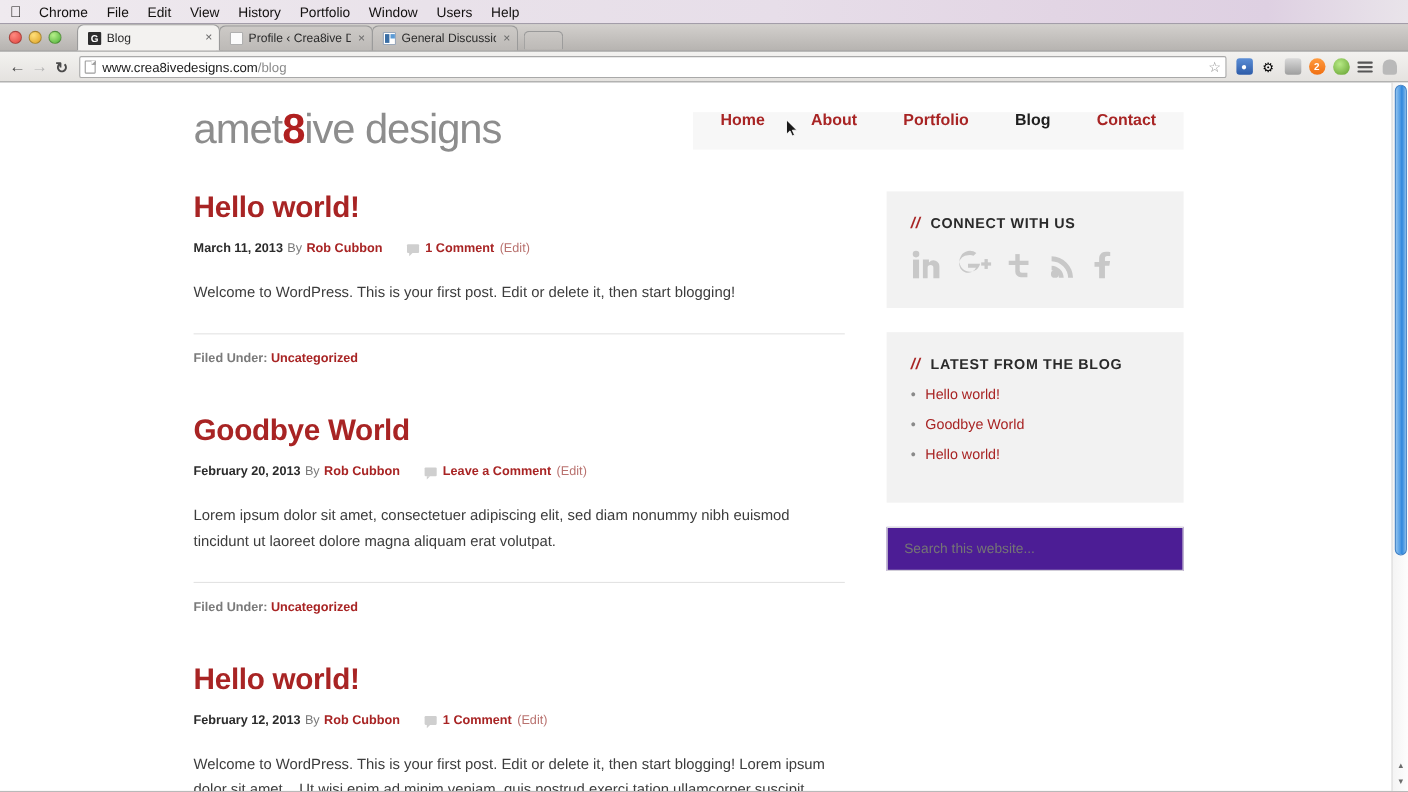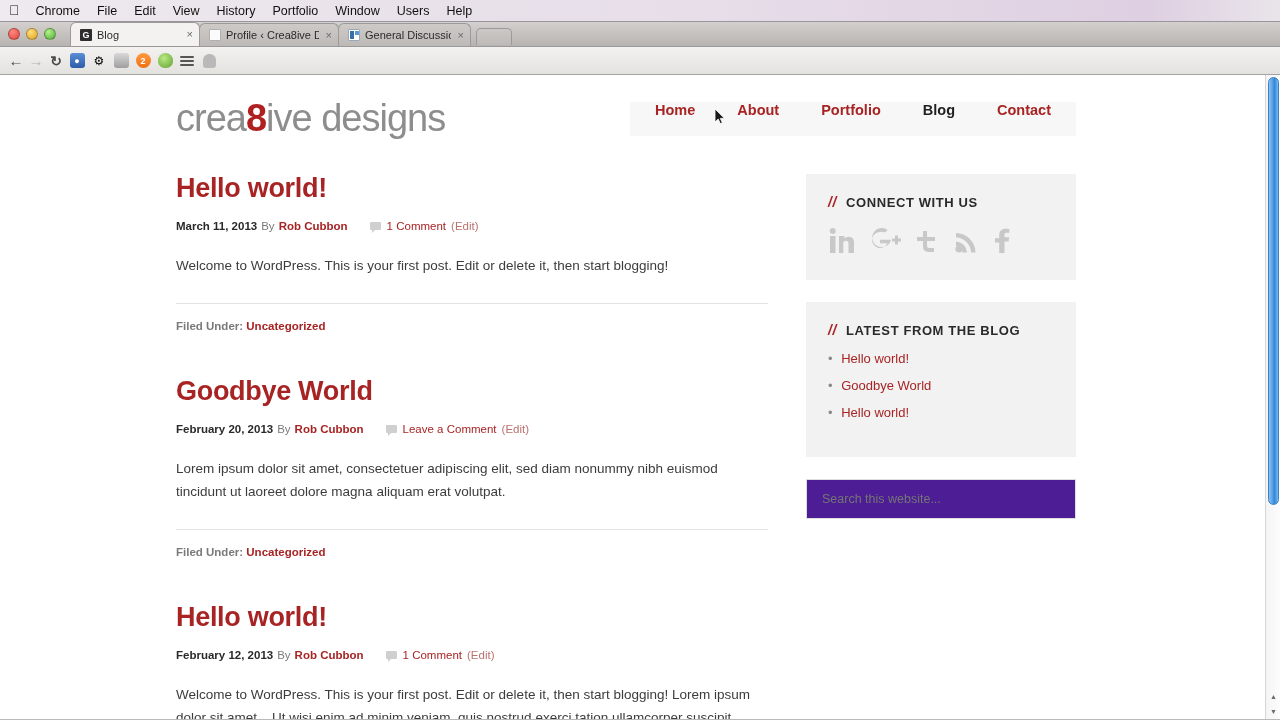--- a/index.html
+++ b/index.html
@@ -168,21 +168,21 @@
   }
   .meta { margin-top: 16px; font-size: 11.5px; color: #6e6e6e; display: flex; align-items: center; }
   .meta .date { color: #2a2a2a; font-weight: bold; }
   .meta .by { margin: 0 4px; color: #7a7a7a; }
   .meta .author { color: #a82424; font-weight: bold; }
   .meta .cicon {
     width: 11px; height: 8px; background: #cfcfcf; border-radius: 1px;
     margin: 0 6px 0 22px; position: relative;
   }
   .meta .cicon::after { content:""; position:absolute; left:2px; bottom:-3px; border-top:3px solid #cfcfcf; border-right:3px solid transparent; }
-  .meta .clink { color: #a82424; font-weight: normal; }
+  .meta .clink { color: #a82424; font-weight: bold; }
   .meta .edit { color: #b9726f; margin-left: 5px; }
 
   .post p {
     margin-top: 22px; font-size: 13.5px; line-height: 1.72; color: #3c3c3c;
   }
   .divider { margin-top: 26px; border-top: 1px solid #e3e3e3; }
   .filed { margin-top: 16px; font-size: 11.5px; color: #7a7a7a; font-weight: bold; }
   .filed a { color: #a82424; text-decoration: none; }
 
   .widget { background: #f2f2f2; padding: 20px 22px 24px; margin-bottom: 22px; }
@@ -254,20 +254,25 @@
       <span class="tclose">×</span>
     </div>
     <div class="tab-new"></div>
   </div>
 
   <div class="toolbar">
     <span class="navbtn">←</span>
     <span class="navbtn dim">→</span>
     <span class="navbtn reload">↻</span>
 
+    <div class="omnibox">
+      <span class="pageicon"></span>
+      <span><span class="url-main">www.crea8ivedesigns.com</span><span class="url-path">/blog</span></span>
+      <span class="star">☆</span>
+    </div>
 
     <span class="ext">
         <span class="ext-badge ext-blue">●</span>
       </span>
     <span class="ext">⚙</span>
     <span class="ext">
         <span class="ext-badge" style="background:linear-gradient(#d9d9d9,#9e9e9e)"></span>
       </span>
     <span class="ext">
         <span class="ext-badge ext-orange">2</span>
@@ -286,21 +291,21 @@
         <span class="ext-person"></span>
       </span>
   </div>
 
   <div class="viewport">
     <div class="page">
       <div class="wrap">
 
         <div class="site-header">
           <div class="logo">
-            <span>crea</span><span class="eight">8</span><span>ive designs</span>
+            <span>amet</span><span class="eight">8</span><span>ive designs</span>
           </div>
           <nav class="nav">
             <a href="#">Home</a>
             <a href="#">About</a>
             <a href="#">Portfolio</a>
             <a href="#" class="current">Blog</a>
             <a href="#">Contact</a>
           </nav>
         </div>
 

